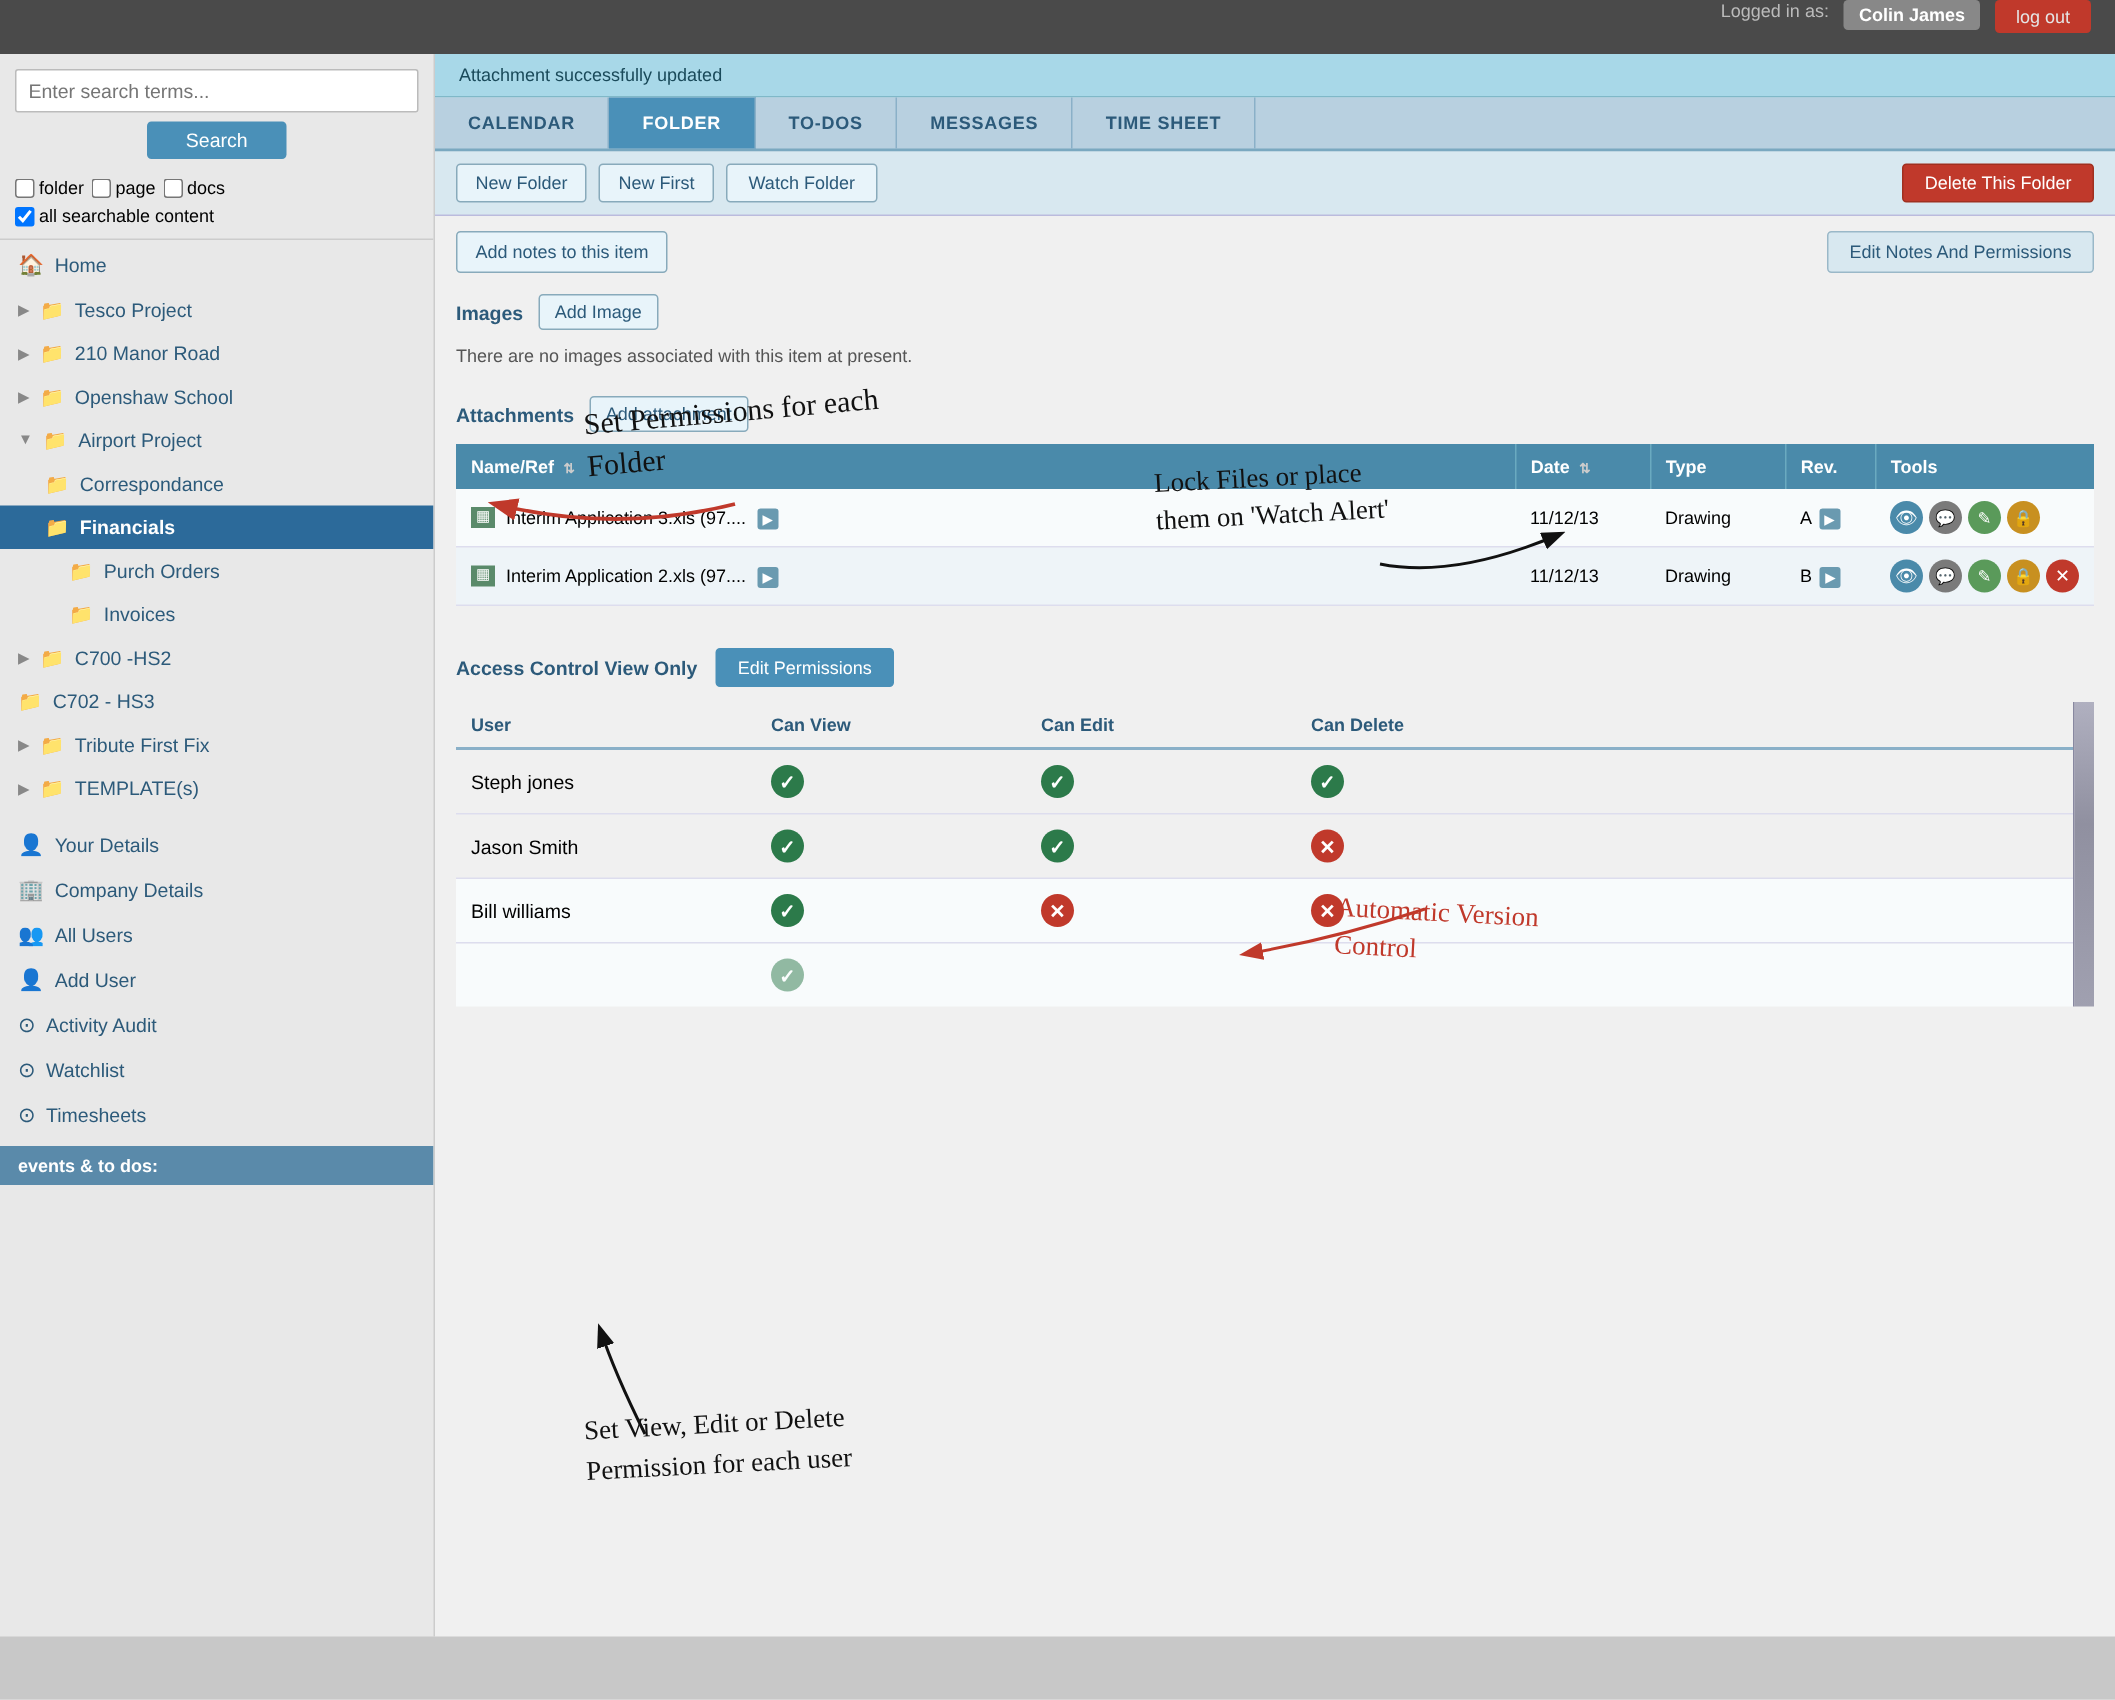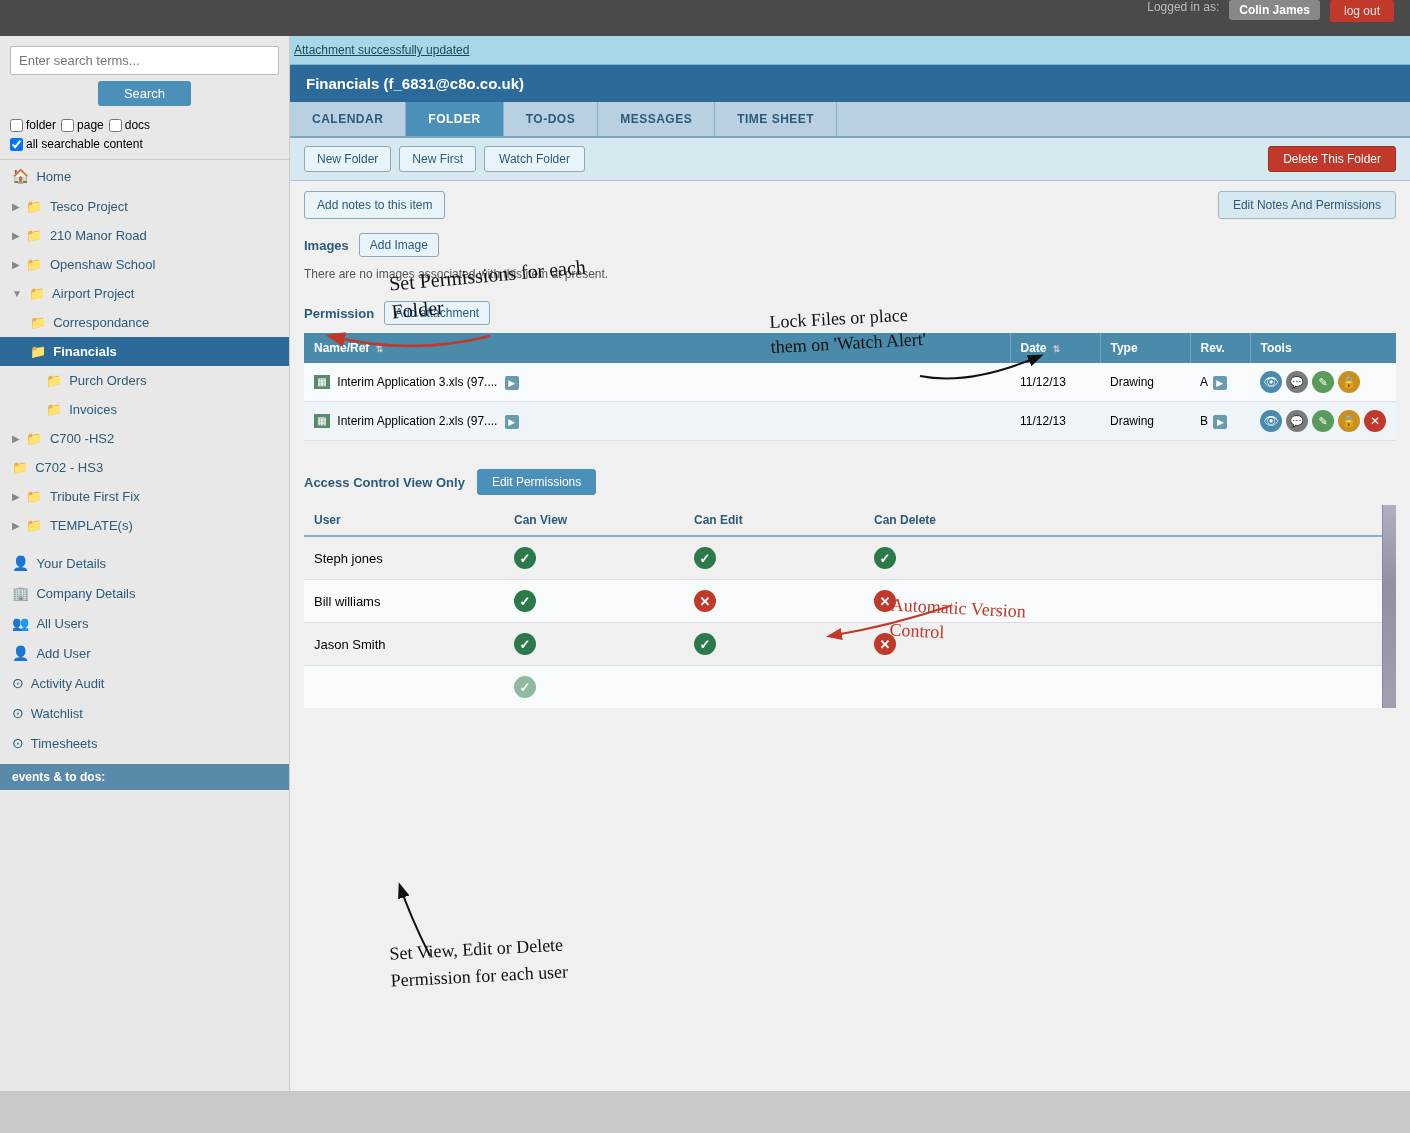--- a/index.html
+++ b/index.html
@@ -152,23 +152,22 @@
         <span style="font-size:13px;">Timesheets</span>
       </div>
 
       <div style="background:#5a8aaa; padding:6px 12px; color:#fff; font-size:12px; font-weight:bold; margin-top:6px;">
         <span>events &amp; to dos:</span>
       </div>
     </div>
 
     <div style="flex:1; background:#f0f0f0; overflow-y:auto; position:relative;">
 
-      <div style="background:#a8d8e8; padding:7px 4px; font-size:12px; color:#1a4a5a; border-bottom:1px solid #80b8c8;text-decoration:underline;">Attachment successfully updated</div>
-
-      <div style="background:#2c6a9a; padding:10px 16px; color:#fff; font-size:15px; font-weight:bold;">Financials (f_6831@c8o.co.uk)</div>
+      <div style="background:#a8d8e8; padding:7px 16px; font-size:12px; color:#1a4a5a; border-bottom:1px solid #80b8c8;">Attachment successfully updated</div>
+
 
       <div style="display:flex; background:#b8d0e0; border-bottom:2px solid #7aa8c0;">
         <div style="padding:10px 22px; font-size:12px; font-weight:bold; color:#2c5a7a; cursor:pointer; border-right:1px solid #8ab0c8; letter-spacing:0.5px;">
           <span>CALENDAR</span>
         </div>
         <div style="padding:10px 22px; font-size:12px; font-weight:bold; background:#4a90b8; color:#fff; cursor:pointer; border-right:1px solid #8ab0c8; letter-spacing:0.5px;">
           <span>FOLDER</span>
         </div>
         <div style="padding:10px 22px; font-size:12px; font-weight:bold; color:#2c5a7a; cursor:pointer; border-right:1px solid #8ab0c8; letter-spacing:0.5px;">
           <span>TO-DOS</span>
@@ -196,21 +195,21 @@
       <div style="padding:4px 14px 8px;">
         <div style="display:flex; align-items:center; gap:10px; margin-bottom:6px;">
           <span style="font-weight:bold; font-size:13px; color:#2c5a7a;">Images</span>
           <button style="padding:4px 10px; border:1px solid #8ab; background:#e8f4fa; color:#2c5a7a; cursor:pointer; font-size:12px; border-radius:3px;">Add Image</button>
         </div>
         <div style="font-size:12px; color:#555; padding:4px 0 8px;">There are no images associated with this item at present.</div>
       </div>
 
       <div style="padding:4px 14px 10px;">
         <div style="display:flex; align-items:center; gap:10px; margin-bottom:8px;">
-          <span style="font-weight:bold; font-size:13px; color:#2c5a7a;">Permission</span>
+          <span style="font-weight:bold; font-size:13px; color:#2c5a7a;">Attachments</span>
           <button style="padding:4px 10px; border:1px solid #8ab; background:#e8f4fa; color:#2c5a7a; cursor:pointer; font-size:12px; border-radius:3px;text-align:center;">Add attachment</button>
         </div>
 
         <table style="width:100%; border-collapse:collapse; margin-bottom:14px;">
           <thead>
             <tr>
               <th style="background:#4a8aaa; color:#fff; padding:8px 10px; text-align:left; font-size:12px; border-right:1px solid #6aaac0; cursor:pointer;">
                 <span>Name/Ref</span>
                 <span style="font-size:9px; color:#ccc; margin-left:3px;">⇅</span>
               </th>
@@ -314,45 +313,45 @@
                 </td>
                 <td style="padding:10px 10px; border-bottom:1px solid #dde;">
                   <div style="width:22px; height:22px; border-radius:50%; background:#2c7a4a; color:#fff; display:flex; align-items:center; justify-content:center; font-size:13px; font-weight:bold;">✓</div>
                 </td>
                 <td style="padding:10px 10px; border-bottom:1px solid #dde;">
                   <div style="width:22px; height:22px; border-radius:50%; background:#2c7a4a; color:#fff; display:flex; align-items:center; justify-content:center; font-size:13px; font-weight:bold;">✓</div>
                 </td>
               </tr>
 
               <tr>
+                <td style="padding:10px 10px; border-bottom:1px solid #dde; font-size:13px;">
+                  <span>Jason Smith</span>
+                </td>
+                <td style="padding:10px 10px; border-bottom:1px solid #dde;">
+                  <div style="width:22px; height:22px; border-radius:50%; background:#2c7a4a; color:#fff; display:flex; align-items:center; justify-content:center; font-size:13px; font-weight:bold;">✓</div>
+                </td>
+                <td style="padding:10px 10px; border-bottom:1px solid #dde;">
+                  <div style="width:22px; height:22px; border-radius:50%; background:#2c7a4a; color:#fff; display:flex; align-items:center; justify-content:center; font-size:13px; font-weight:bold;">✓</div>
+                </td>
+                <td style="padding:10px 10px; border-bottom:1px solid #dde;">
+                  <div style="width:22px; height:22px; border-radius:50%; background:#c0392b; color:#fff; display:flex; align-items:center; justify-content:center; font-size:13px; font-weight:bold;">✕</div>
+                </td>
+              </tr>
+
+              <tr>
                 <td style="padding:10px 10px; border-bottom:1px solid #dde; font-size:13px; background:#f8fbfc;">
                   <span>Bill williams</span>
                 </td>
                 <td style="padding:10px 10px; border-bottom:1px solid #dde; background:#f8fbfc;">
                   <div style="width:22px; height:22px; border-radius:50%; background:#2c7a4a; color:#fff; display:flex; align-items:center; justify-content:center; font-size:13px; font-weight:bold;">✓</div>
                 </td>
                 <td style="padding:10px 10px; border-bottom:1px solid #dde; background:#f8fbfc;">
                   <div style="width:22px; height:22px; border-radius:50%; background:#c0392b; color:#fff; display:flex; align-items:center; justify-content:center; font-size:13px; font-weight:bold;">✕</div>
                 </td>
                 <td style="padding:10px 10px; border-bottom:1px solid #dde; background:#f8fbfc;">
-                  <div style="width:22px; height:22px; border-radius:50%; background:#c0392b; color:#fff; display:flex; align-items:center; justify-content:center; font-size:13px; font-weight:bold;">✕</div>
-                </td>
-              </tr>
-
-              <tr>
-                <td style="padding:10px 10px; border-bottom:1px solid #dde; font-size:13px;">
-                  <span>Jason Smith</span>
-                </td>
-                <td style="padding:10px 10px; border-bottom:1px solid #dde;">
-                  <div style="width:22px; height:22px; border-radius:50%; background:#2c7a4a; color:#fff; display:flex; align-items:center; justify-content:center; font-size:13px; font-weight:bold;">✓</div>
-                </td>
-                <td style="padding:10px 10px; border-bottom:1px solid #dde;">
-                  <div style="width:22px; height:22px; border-radius:50%; background:#2c7a4a; color:#fff; display:flex; align-items:center; justify-content:center; font-size:13px; font-weight:bold;">✓</div>
-                </td>
-                <td style="padding:10px 10px; border-bottom:1px solid #dde;">
                   <div style="width:22px; height:22px; border-radius:50%; background:#c0392b; color:#fff; display:flex; align-items:center; justify-content:center; font-size:13px; font-weight:bold;">✕</div>
                 </td>
               </tr>
 
               <tr>
                 <td style="padding:10px 10px; font-size:13px; background:#f8fbfc; height:30px;"></td>
                 <td style="padding:10px 10px; background:#f8fbfc;">
                   <div style="width:22px; height:22px; border-radius:50%; background:#2c7a4a; color:#fff; display:flex; align-items:center; justify-content:center; font-size:13px; font-weight:bold; opacity:0.5;">✓</div>
                 </td>
                 <td style="background:#f8fbfc;"></td>

